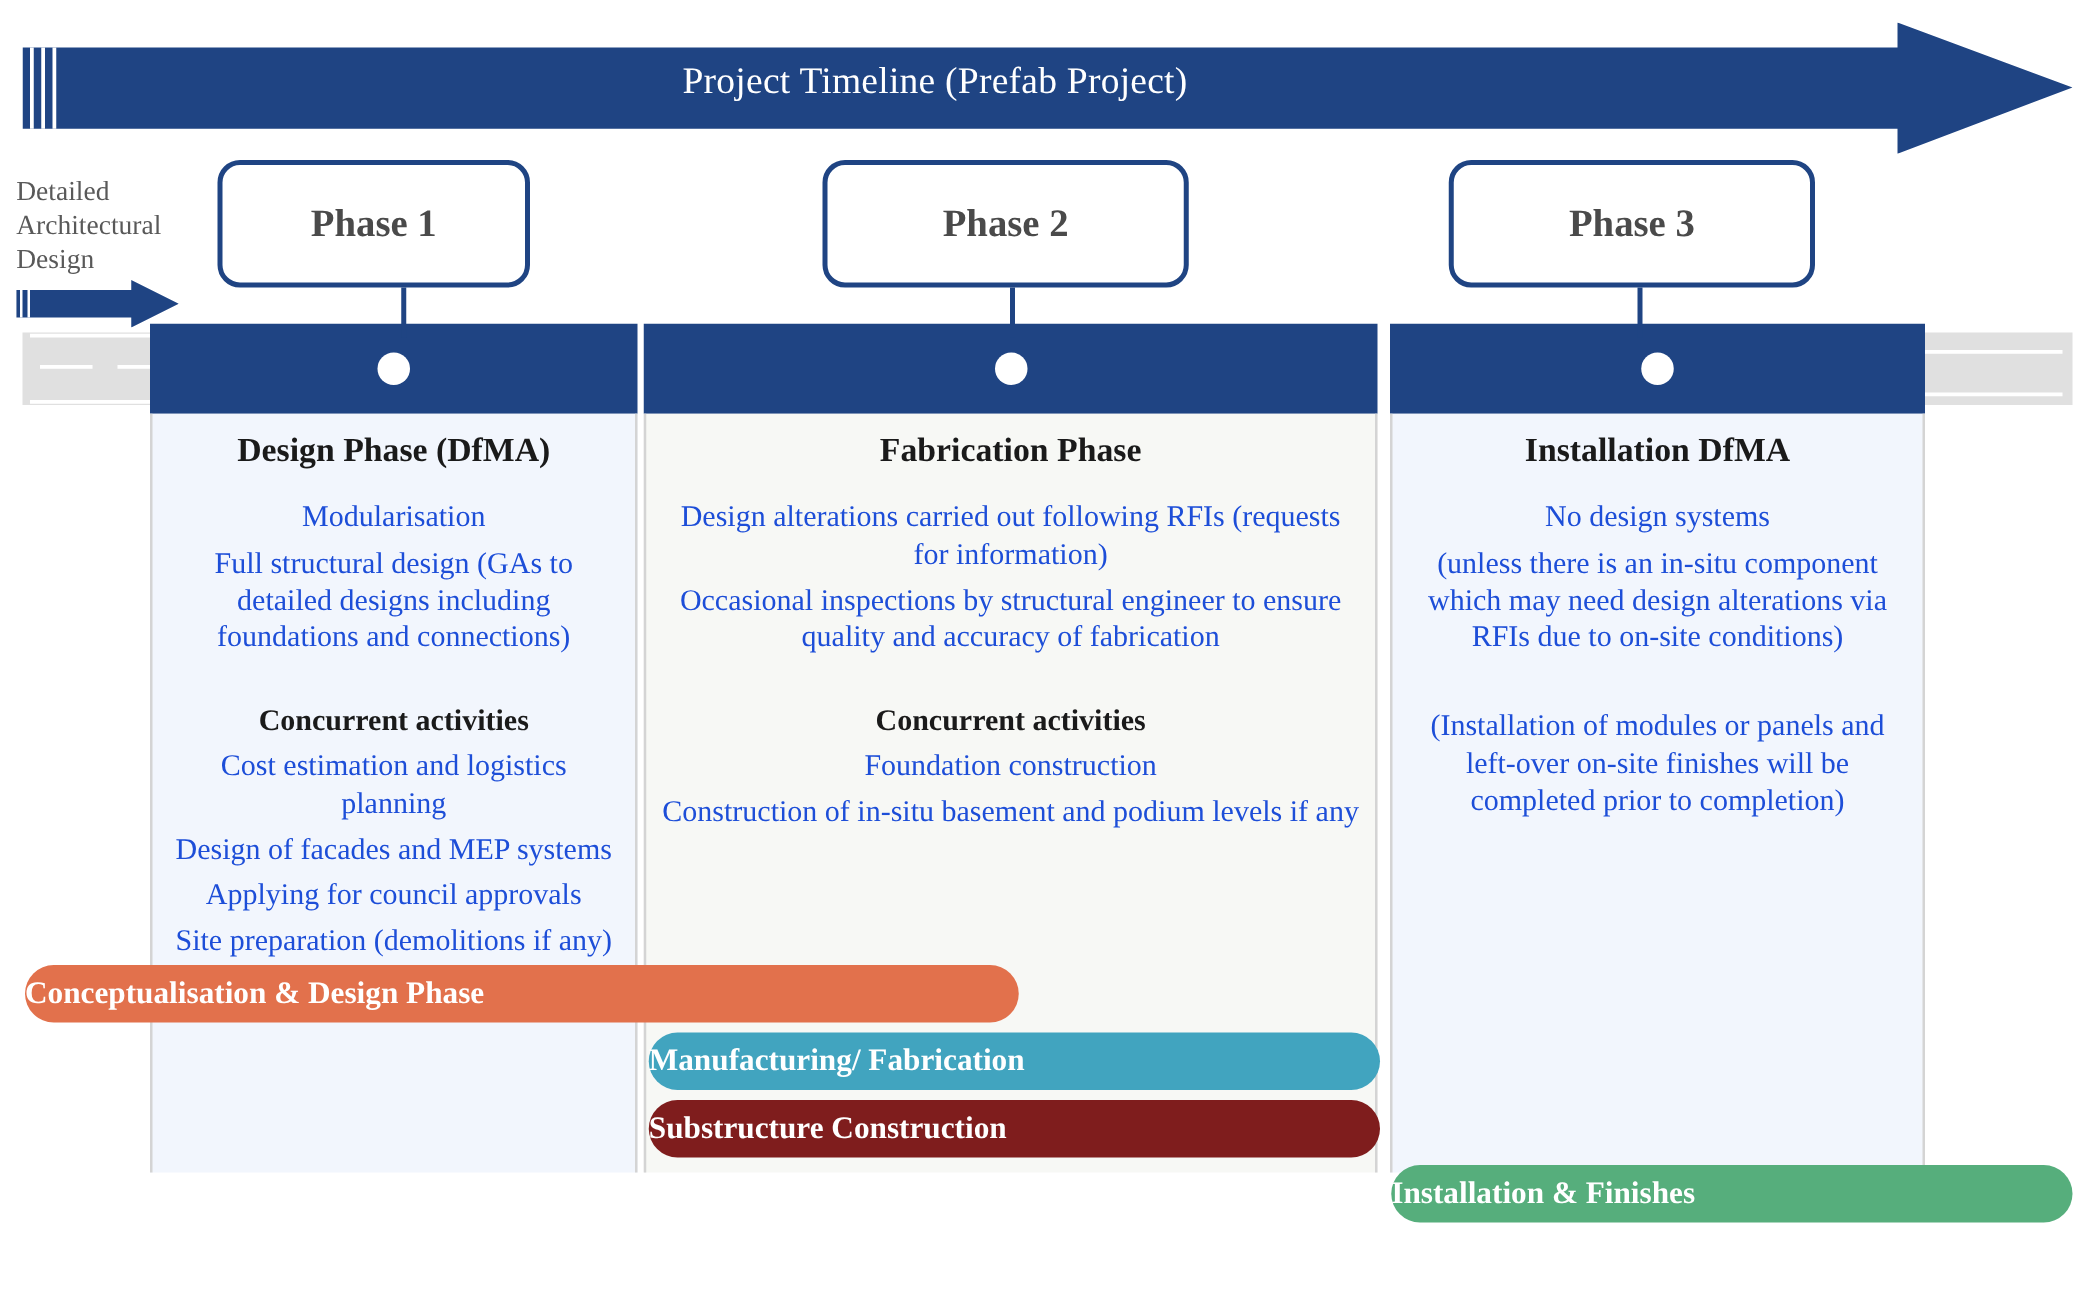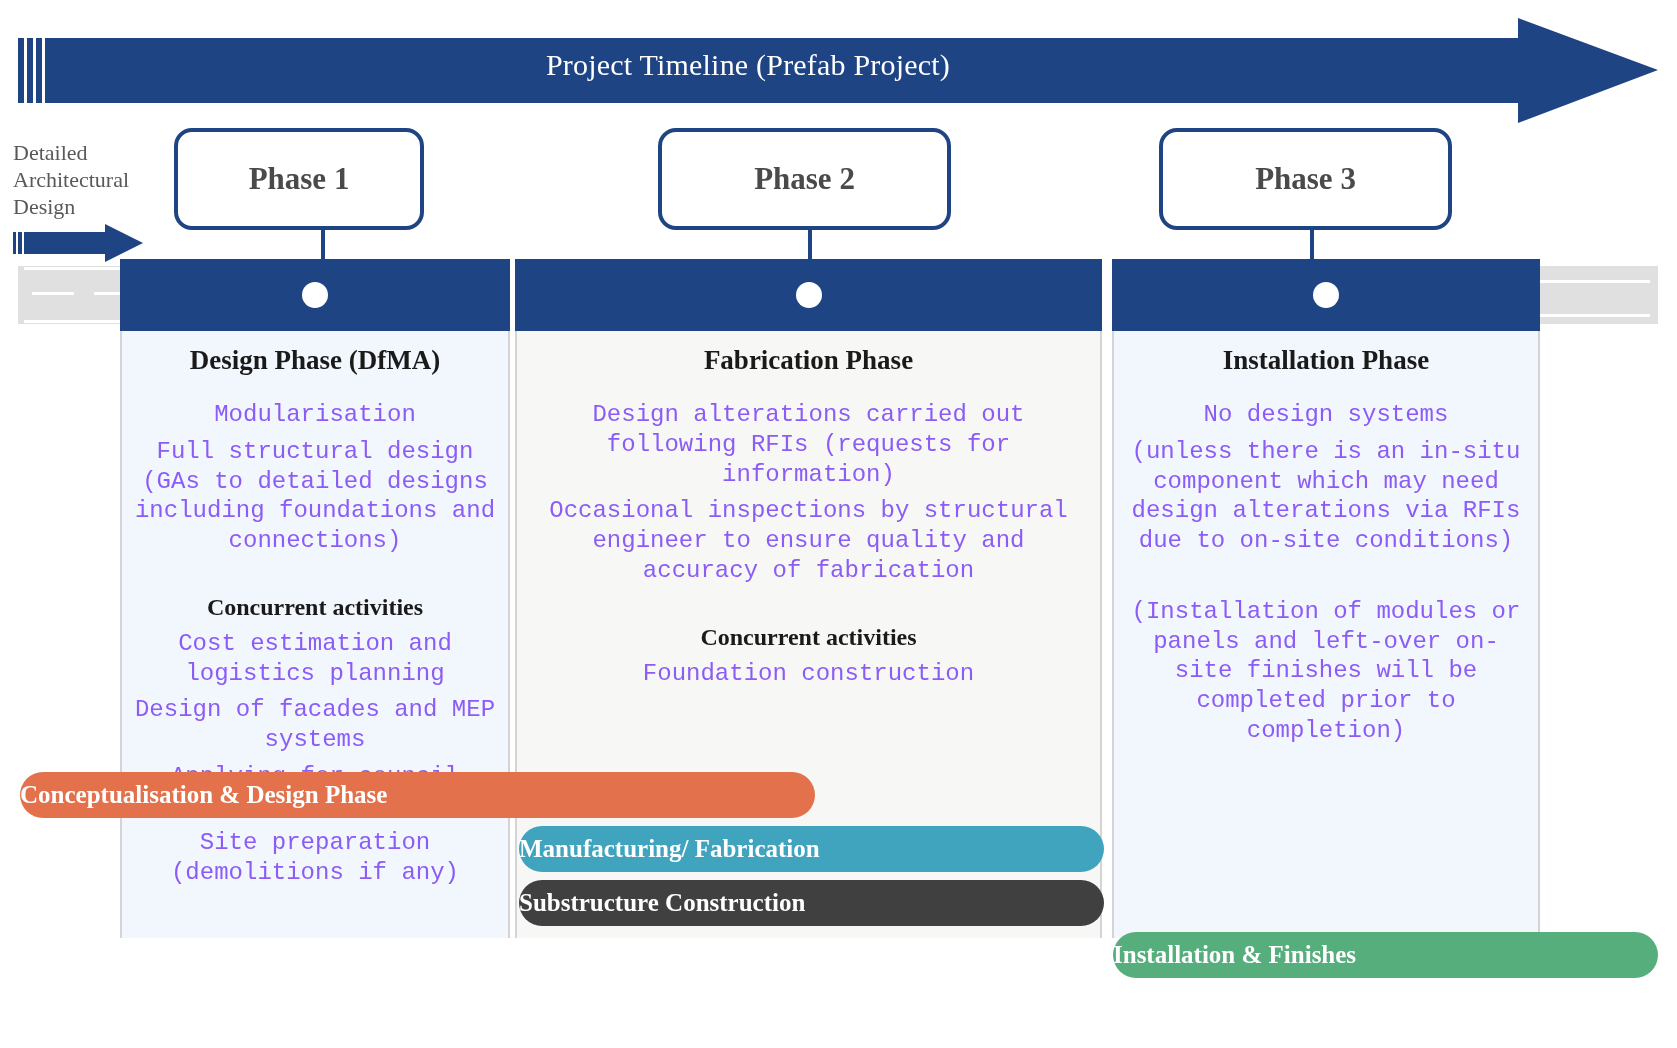--- a/index.html
+++ b/index.html
@@ -118,24 +118,23 @@
     border-right: 2px solid #d4d4d4;
   }
   .col-title {
     font-weight: bold;
     font-size: 27px;
     color: #1a1a1a;
     margin-bottom: 24px;
   }
   .col-line {
     font-size: 24px;
-    color: #8b5cf6;
+    color: #1d4ed8;
     line-height: 1.24;
     margin-bottom: 7px;
-    font-family: Liberation Mono, monospace;
   }
   .col-sub {
     font-weight: bold;
     font-size: 24px;
     color: #1a1a1a;
     margin-top: 38px;
     margin-bottom: 8px;
   }
   .gap-block { height: 34px; }
 
@@ -226,45 +225,46 @@
   <div class="column">
     <div class="col-head" style="left:515px; top:259px; width:587px; height:72px;">
       <span class="col-dot"></span>
     </div>
     <div class="col-body" style="left:515px; top:331px; width:587px; height:607px; background:#F7F8F5;">
       <div class="col-title">Fabrication Phase</div>
       <div class="col-line">Design alterations carried out following RFIs (requests for information)</div>
       <div class="col-line">Occasional inspections by structural engineer to ensure quality and accuracy of fabrication</div>
       <div class="col-sub">Concurrent activities</div>
       <div class="col-line">Foundation construction</div>
+      <div class="col-line">Construction of in-situ basement and podium levels if any</div>
     </div>
   </div>
 
   <div class="column">
     <div class="col-head" style="left:1112px; top:259px; width:428px; height:72px;">
       <span class="col-dot"></span>
     </div>
     <div class="col-body" style="left:1112px; top:331px; width:428px; height:607px; background:#F2F6FD;">
-      <div class="col-title">Installation Phase</div>
+      <div class="col-title">Installation DfMA</div>
       <div class="col-line">No design systems</div>
       <div class="col-line">(unless there is an in-situ component which may need design alterations via RFIs due to on-site conditions)</div>
       <div class="gap-block"></div>
       <div class="col-line">(Installation of modules or panels and left-over on-site finishes will be completed prior to completion)</div>
     </div>
   </div>
 
   <div class="gantt-bar" style="left:20px; top:772px; width:795px; height:46px; background:#E2714C;">
     <span>Conceptualisation &amp; Design Phase</span>
   </div>
 
   <div class="gantt-bar" style="left:519px; top:826px; width:585px; height:46px; background:#41A4BF;">
     <span>Manufacturing/ Fabrication</span>
   </div>
 
-  <div class="gantt-bar" style="left:519px; top:880px; width:585px; height:46px; background:#404040;">
+  <div class="gantt-bar" style="left:519px; top:880px; width:585px; height:46px; background:#7f1d1d;">
     <span>Substructure Construction</span>
   </div>
 
   <div class="gantt-bar" style="left:1113px; top:932px; width:545px; height:46px; background:#56AE7C;">
     <span>Installation &amp; Finishes</span>
   </div>
 
 </div>
 
 </body></html>

